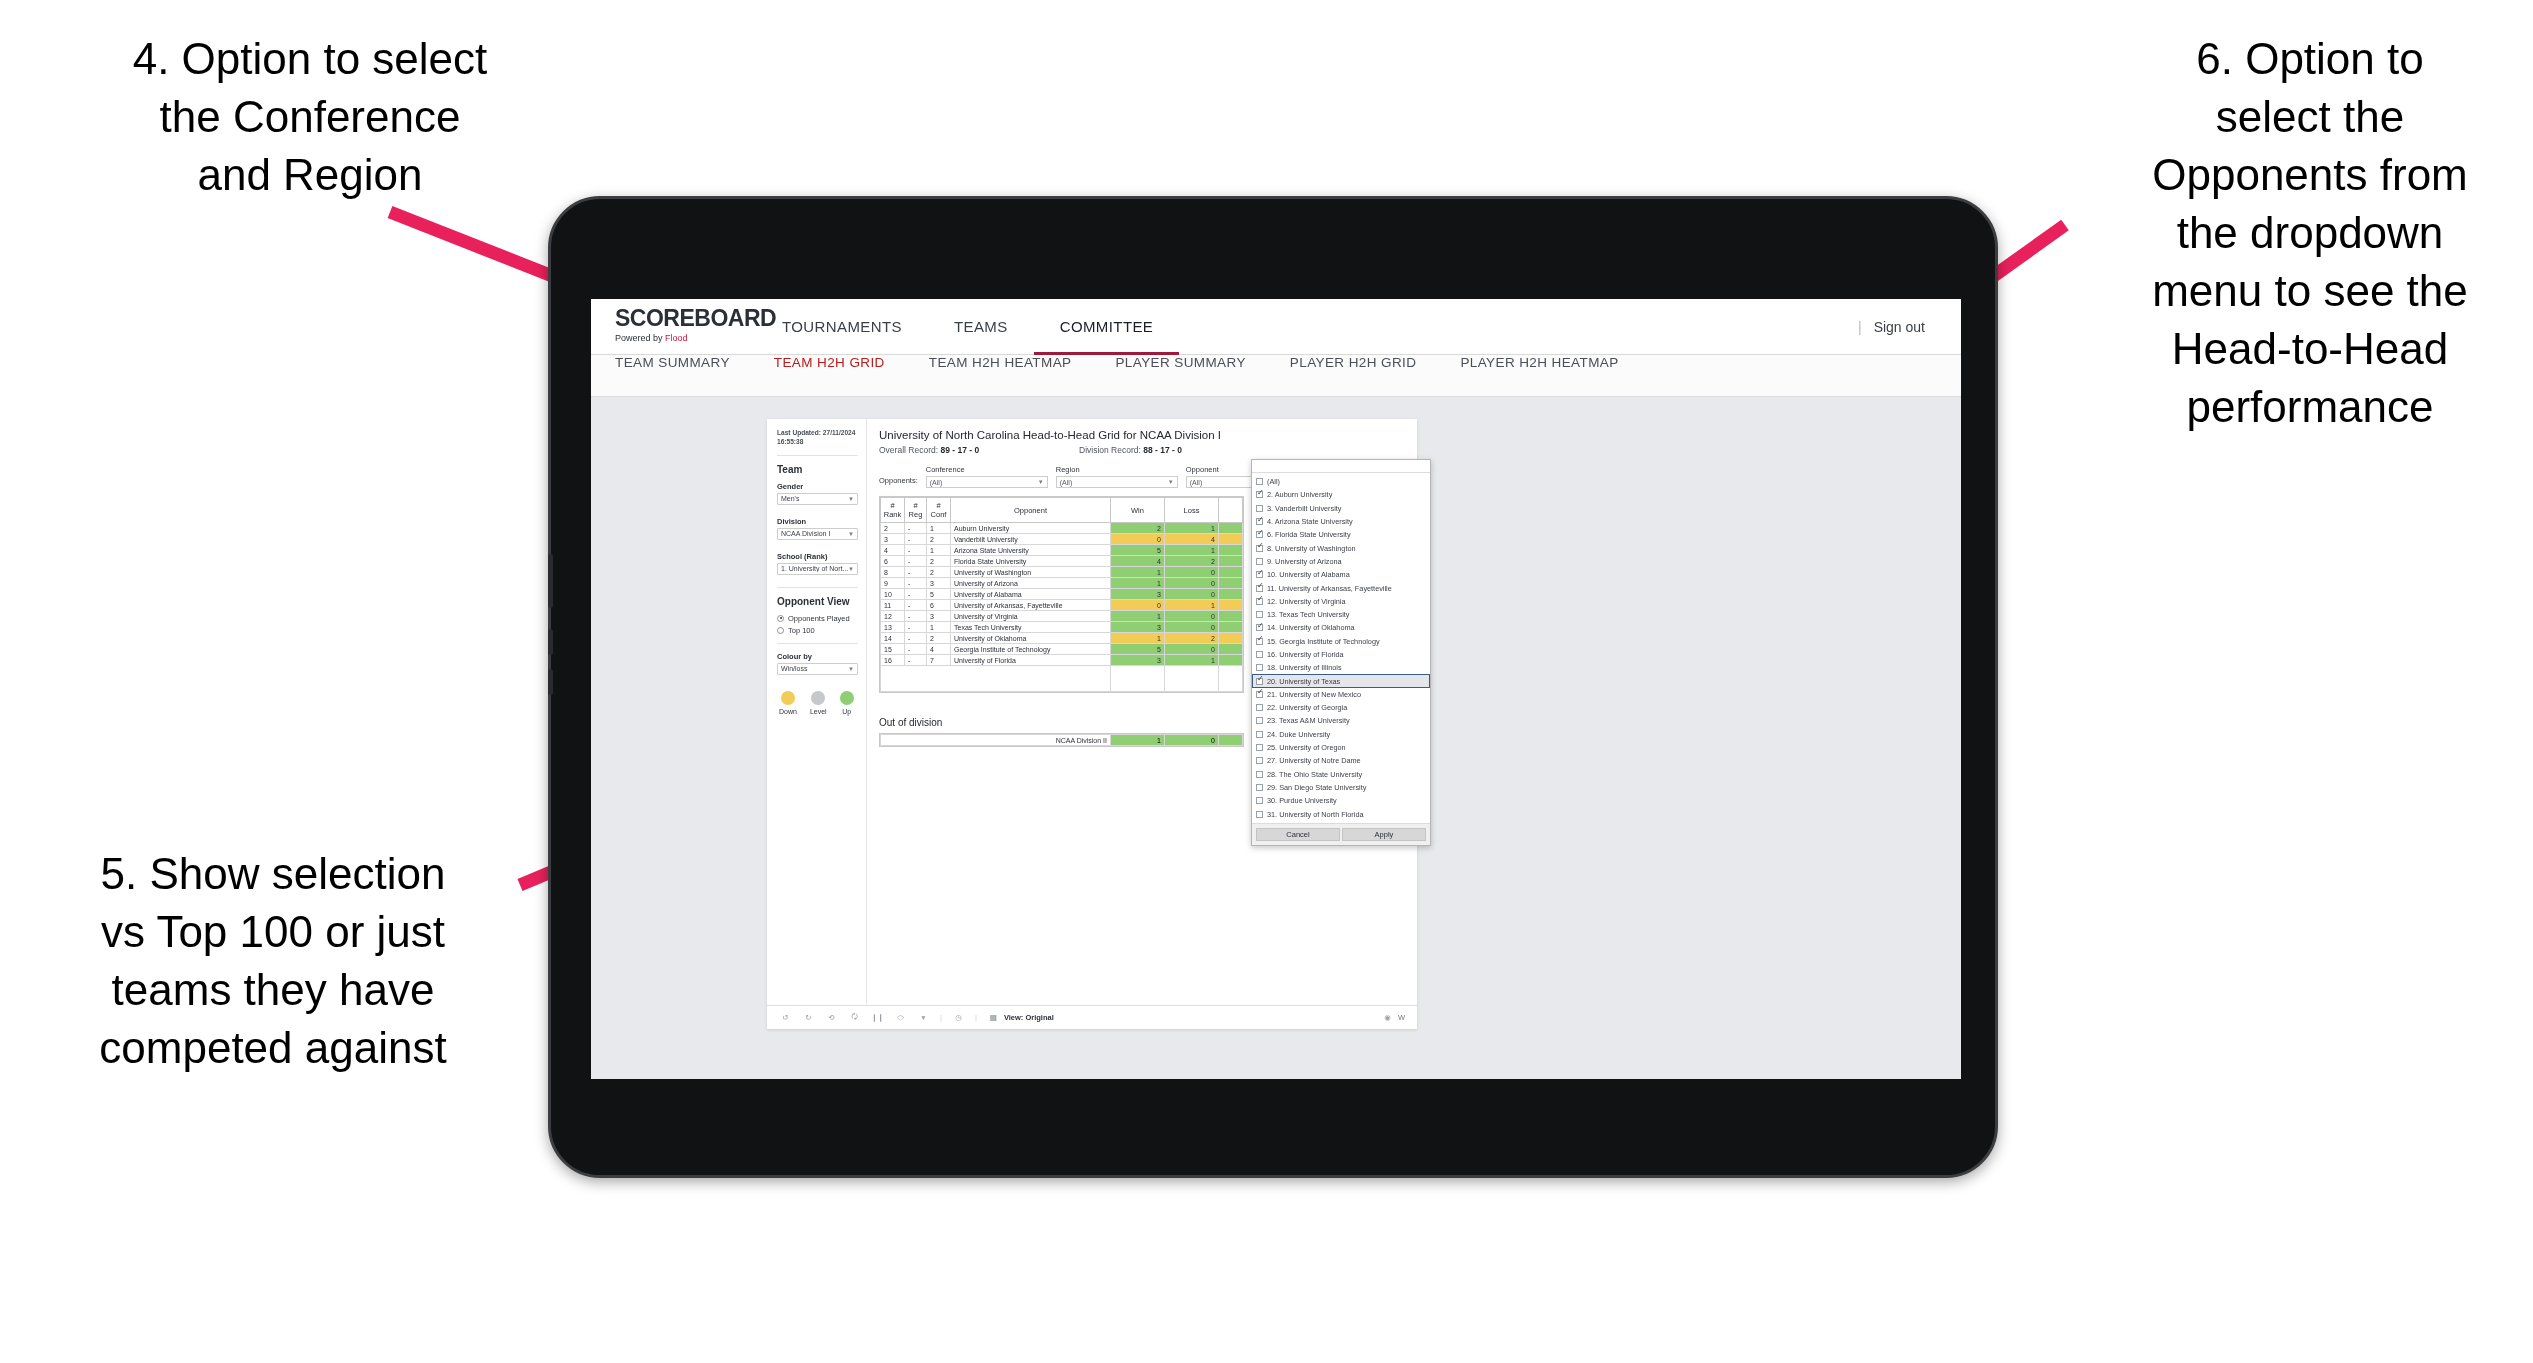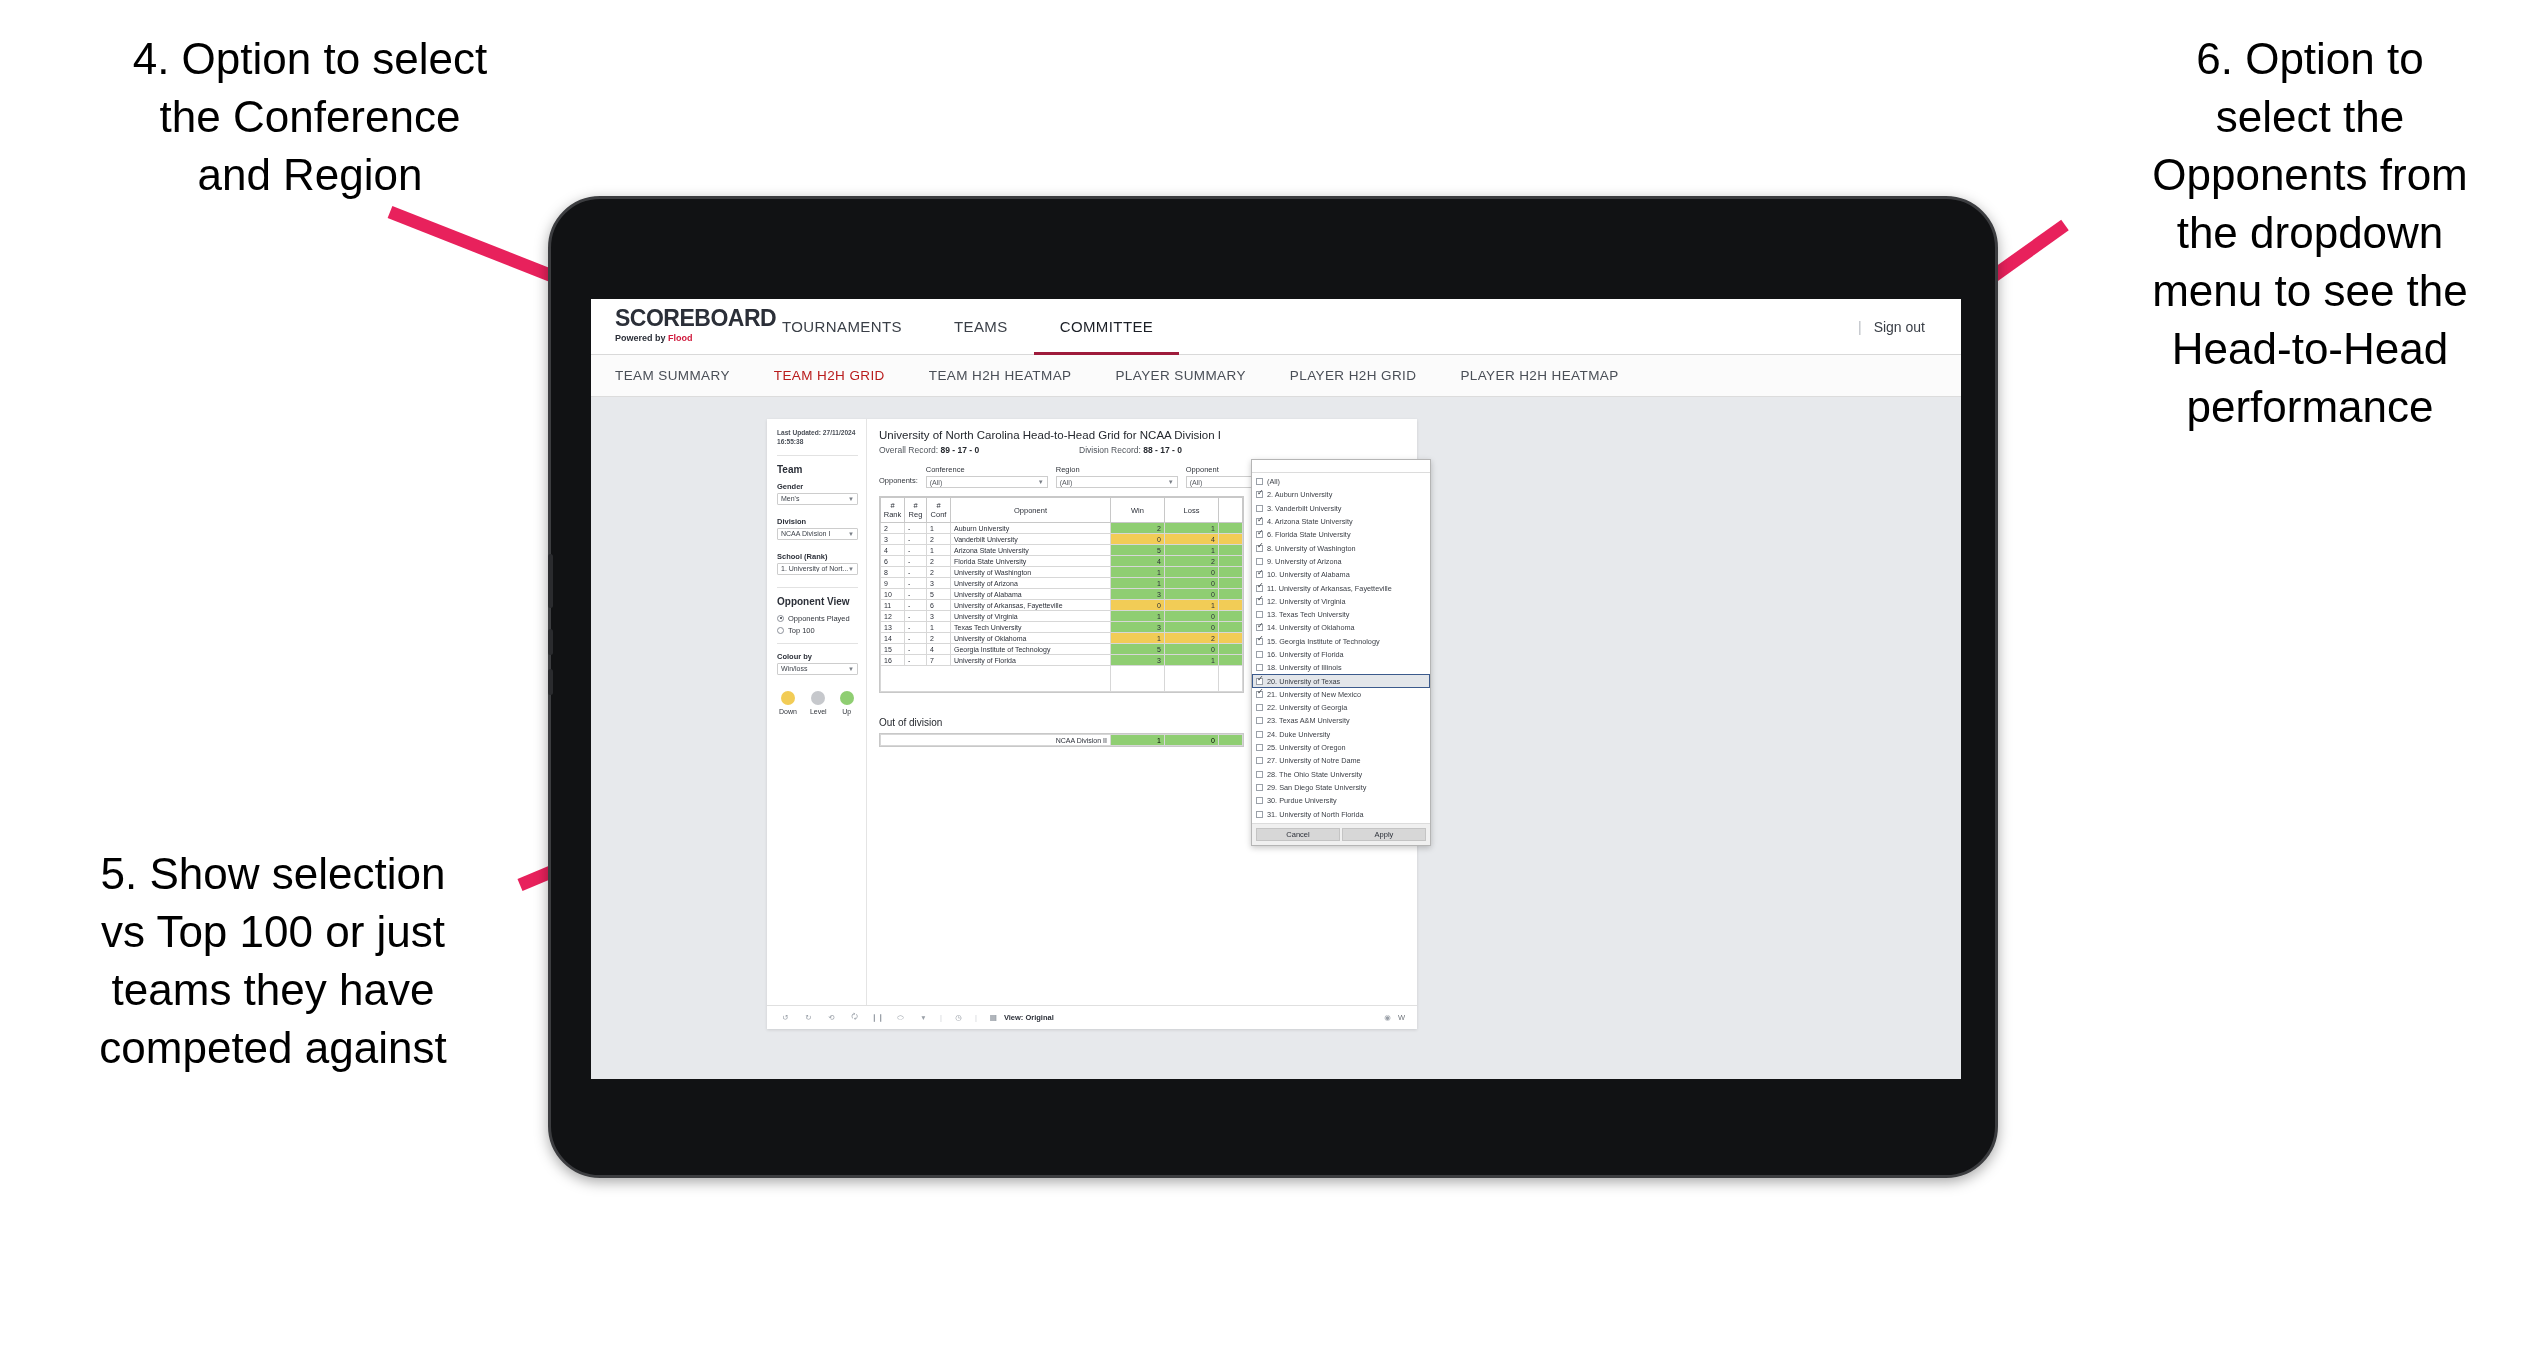--- a/index.html
+++ b/index.html
@@ -56,41 +56,41 @@
     height:56px; background:#ffffff; display:flex; align-items:stretch;
     border-bottom:1px solid #d9d9d9;
     position:relative;
   }
   #brand { padding:8px 0 0 24px; width:165px; }
   #brand-title {
     font-family:"Liberation Sans", sans-serif;
     font-weight:700; font-size:23px; letter-spacing:-0.5px;
     color:#2b2f38; line-height:1;
   }
-  #brand-sub { font-size:9px; font-weight:700; color:#2b2f38; margin-top:3px; }
+  #brand-sub { font-size:9px; font-weight:400; color:#2b2f38; margin-top:3px; }
   #brand-sub .accent { color:#d0193c; }
   .navtab {
     display:flex; align-items:center; padding:0 26px;
     font-size:15px; color:#3a3f47; letter-spacing:.4px;
     position:relative; cursor:pointer;
   }
   .navtab.active { color:#1b1f26; }
   .navtab.active::after {
     content:""; position:absolute; left:0; right:0; bottom:-1px; height:3px; background:#9e1b3b;
   }
   #header-right {
     margin-left:auto; display:flex; align-items:center; gap:12px;
     padding-right:36px; font-size:14px; color:#3a3f47;
   }
   #header-right .sep { color:#b8bcc2; }
 
   
   #sub-nav {
     height:42px; background:#fbfbfb; border-bottom:1px solid #dcdcdc;
-    display:flex; align-items:center; padding-left:24px; gap:44px;
+    display:flex; padding-left:24px; gap:44px;
   }
   .subtab { font-size:13.5px; color:#4a4f57; letter-spacing:.4px; cursor:pointer; }
   .subtab.active { color:#b91c1c; }
 
   
   #workspace { background:#e7e9ec; height:688px; padding:24px 0 0 0; position:relative; }
 
   #viz {
     position:absolute; left:176px; top:22px;
     width:650px; height:610px;

